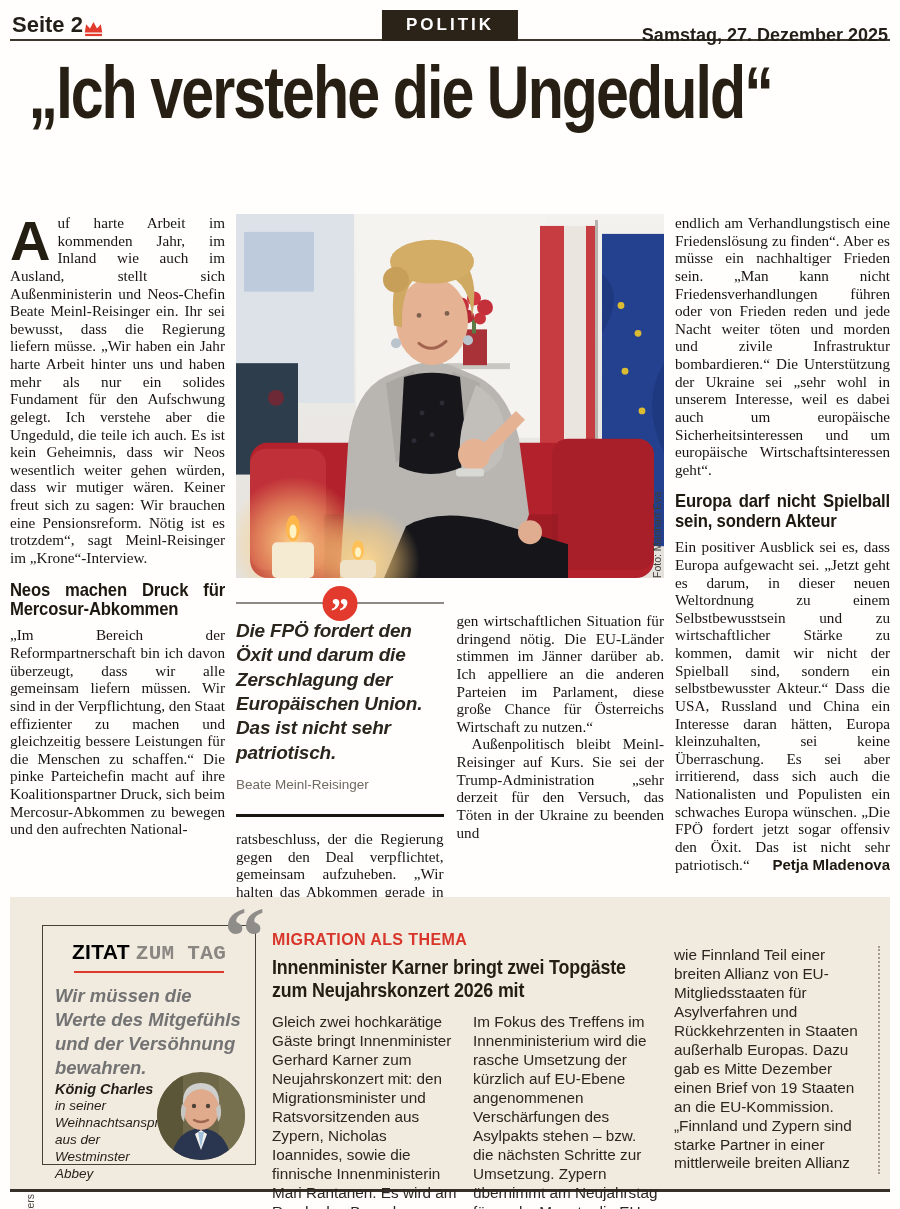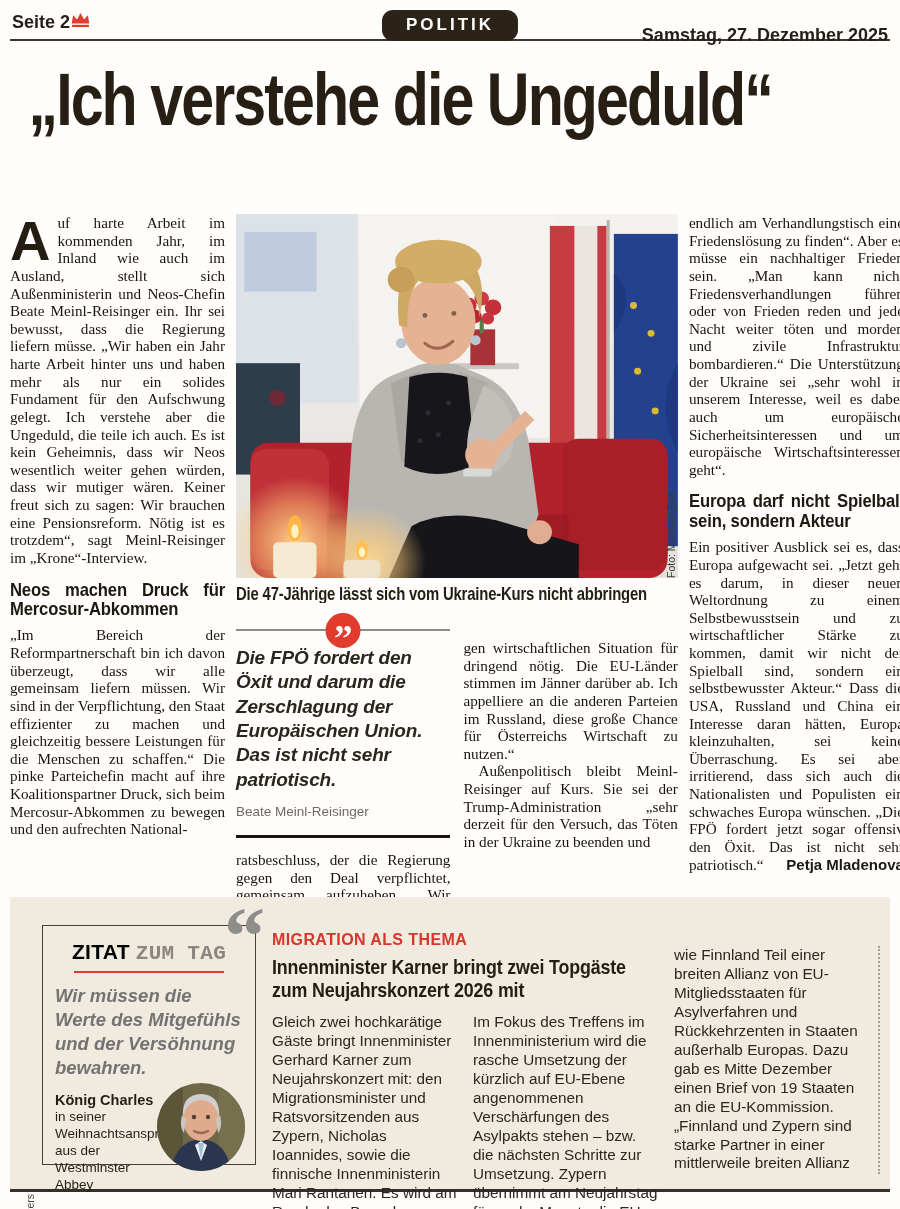--- a/index.html
+++ b/index.html
@@ -1,28 +1,28 @@
 <!DOCTYPE html>
 <html><head>
 <meta charset="utf-8">
 <style>
   html,body{margin:0;padding:0;background:#ffffff;}
   .page{position:relative;width:900px;height:1209px;background:#fffefc;overflow:hidden;
         font-family:"Liberation Sans",sans-serif;color:#221e18;}
 
   
   .header{position:absolute;top:9px;left:10px;right:10px;height:30px;border-bottom:2px solid #3c362c;}
-  .seite{position:absolute;left:2px;top:3px;font-weight:bold;font-size:18px;display:flex;gap:0;}
+  .seite{position:absolute;left:2px;top:3px;font-weight:bold;font-size:22px;display:flex;align-items:center;gap:0;}
   .crown{display:inline-block;width:21px;height:16px;}
   .badge{position:absolute;left:50%;top:1px;transform:translateX(-50%);background:#2c2318;color:#fff;
-         font-weight:bold;font-size:17px;letter-spacing:3px;padding:5px 24px 6px;border-radius:11px;}
+         font-weight:bold;font-size:17px;letter-spacing:3px;padding:5px 24px 6px;}
   .hdate{position:absolute;right:2px;top:16px;font-weight:bold;font-size:18px;}
 
   
-  .headline{position:absolute;top:65px;left:0;width:801px;text-align:center;}
+  .headline{position:absolute;top:58px;left:0;width:801px;text-align:center;}
   .headline span{display:inline-block;font-size:61px;font-weight:800;color:#271f13;letter-spacing:-2px;
                  transform:scale(.97,1.2);transform-origin:center;}
   .subhead{position:absolute;left:10px;right:10px;top:150px;text-align:center;color:#241e15;}
   .subline{padding-bottom:6px;}
   .subline span{display:inline-block;font-size:19px;font-weight:bold;letter-spacing:-.2px;transform:scale(.95,1.1);}
   .rule1{border-bottom:1.5px solid #97918a;}
   .rule2{border-bottom:2.5px solid #4e473c;padding-top:4px;}
 
   
   .main{position:absolute;top:214px;left:10px;width:880px;height:678px;display:grid;
@@ -40,41 +40,41 @@
   .caption span{display:inline-block;white-space:nowrap;font-weight:bold;font-size:16px;letter-spacing:-.2px;
                 color:#231d14;transform:scale(.93,1.12);transform-origin:left center;}
   .photo-credit{position:absolute;right:1px;top:212px;height:152px;writing-mode:vertical-rl;transform:rotate(180deg);
                 font-size:10.5px;color:#3f3b34;}
   .center-cols{display:grid;grid-template-columns:1fr 1fr;column-gap:13px;}
   .pullquote{position:relative;border-top:2px solid #8f8b84;padding-top:15px;margin-top:24px;}
   .pq-icon{position:absolute;top:-18px;left:50%;transform:translateX(-50%);width:35px;height:35px;border-radius:50%;
            background:#e23b2e;color:#fff;text-align:center;font-family:"Liberation Serif",serif;font-weight:bold;
            font-size:37px;line-height:52px;}
   .pq-text{font-style:italic;font-weight:bold;font-size:19px;line-height:1.28;color:#2a251d;letter-spacing:-.2px;}
-  .pq-attr{color:#6e6a63;font-size:13.5px;margin:12px 0 16px;}
+  .pq-attr{color:#6e6a63;font-size:13.5px;margin:12px 0 22px;}
   .pq-rule{border-bottom:3.5px solid #18140e;margin-bottom:13px;}
   .ccol2{margin-top:34px;}
   .indent{text-indent:15px;}
   .author{font-family:"Liberation Sans",sans-serif;font-weight:bold;font-size:15px;color:#1d1810;
           float:right;margin-top:-17px;}
 
   
   .bottom{position:absolute;top:897px;left:10px;width:880px;height:295px;background:#f1eadf;
           border-bottom:3px solid #36302a;box-sizing:border-box;padding:14px 10px 0 16px;
           display:grid;grid-template-columns:230px 1fr;column-gap:16px;}
   .zitat-wrap{position:relative;padding-left:16px;margin-top:14px;}
   .zitat-box{position:relative;border:1.5px solid #45403a;height:240px;padding:10px 12px;box-sizing:border-box;}
   .zitat-mark{position:absolute;top:-30px;right:-10px;font-family:"Liberation Serif",serif;font-weight:bold;
               font-size:82px;line-height:1;color:#8f8d8a;}
   .zitat-title{text-align:center;font-weight:800;font-size:21px;letter-spacing:.3px;margin-top:4px;}
   .zt-red{color:#000000;}
   .zt-gray{color:#8a8782;margin-left:6px;font-family:Liberation Mono, monospace;}
   .zitat-underline{width:80%;margin:6px auto 11px;border-bottom:2px solid #df392c;}
   .zitat-text{font-style:italic;font-weight:bold;font-size:18.5px;line-height:1.3;color:#737373;}
-  .zitat-meta{margin-top:11px;font-size:13.5px;line-height:1.25;position:relative;}
+  .zitat-meta{font-size:13.5px;line-height:1.25;position:relative;font-style:italic;}
   .zitat-name{font-weight:bold;font-size:14.5px;}
   .zitat-desc{width:102px;}
   .charles{position:absolute;right:-2px;top:-8px;width:88px;height:88px;border-radius:50%;overflow:hidden;}
   .zitat-credit{position:absolute;left:-2px;bottom:2px;writing-mode:vertical-rl;transform:rotate(180deg);
                 font-size:10.5px;color:#4a453e;}
 
   .migration{display:grid;grid-template-columns:1fr 206px;column-gap:14px;padding-top:4px;}
   .kicker{color:#d8362a;font-weight:800;font-size:16px;letter-spacing:.4px;margin:16px 0 7px;}
   .mhead{font-weight:800;font-size:21px;line-height:1.08;color:#241d12;margin-bottom:12px;
          width:118%;transform:scaleX(.85);transform-origin:left top;letter-spacing:-.2px;}
@@ -206,36 +206,33 @@
           <circle cx="128" cy="350" r="56" fill="url(#glow)"></circle>
           <rect x="36" y="330" width="42" height="36" rx="5" fill="#f5ead2"></rect>
           <rect x="104" y="348" width="36" height="18" rx="5" fill="#efe2c8"></rect>
           <ellipse cx="57" cy="316" rx="7" ry="13" fill="#ffb648"></ellipse>
           <ellipse cx="57" cy="319" rx="3.5" ry="7" fill="#fff3c4"></ellipse>
           <ellipse cx="122" cy="338" rx="6" ry="10" fill="#ffc058"></ellipse>
           <ellipse cx="122" cy="340" rx="3" ry="5" fill="#fff3c4"></ellipse>
         </g>
       </svg>
       <div class="photo-credit">Foto: Manhart Eva</div>
-      <div class="caption">
-        <span>Die 47-Jährige lässt sich vom Ukraine-Kurs nicht abbringen</span>
-      </div>
 
       <div class="center-cols">
         <div>
           <div class="pullquote">
             <div class="pq-icon">”</div>
             <div class="pq-text">Die FPÖ fordert den Öxit und darum die Zerschlagung der Europäischen Union. Das ist nicht sehr patriotisch.</div>
             <div class="pq-attr">Beate Meinl-Reisinger</div>
             <div class="pq-rule"></div>
           </div>
           <div class="serif">ratsbeschluss, der die Regierung gegen den Deal verpflichtet, gemeinsam aufzuheben. „Wir halten das Abkommen gerade in der jetzi-</div>
         </div>
         <div class="ccol2 serif">
-          <div>gen wirtschaftlichen Situation für dringend nötig. Die EU-Länder stimmen im Jänner darüber ab. Ich appelliere an die anderen Parteien im Russland, diese große Chance für Österreichs Wirtschaft zu nutzen.“</div>
+          <div>gen wirtschaftlichen Situation für dringend nötig. Die EU-Länder stimmen im Jänner darüber ab. Ich appelliere an die anderen Parteien im Parlament, diese große Chance für Österreichs Wirtschaft zu nutzen.“</div>
           <div class="indent">Außenpolitisch bleibt Meinl-Reisinger auf Kurs. Sie sei der Trump-Administration „sehr derzeit für den Versuch, das Töten in der Ukraine zu beenden und</div>
         </div>
       </div>
     </div>
 
     <div class="col serif">
       <div>endlich am Verhandlungstisch eine Friedenslösung zu finden“. Aber es müsse ein nachhaltiger Frieden sein. „Man kann nicht Friedensverhandlungen führen oder von Frieden reden und jede Nacht weiter töten und morden und zivile Infrastruktur bombardieren.“ Die Unterstützung der Ukraine sei „sehr wohl in unserem Interesse, weil es dabei auch um europäische Sicherheitsinteressen und um europäische Wirtschaftsinteressen geht“.</div>
       <div class="subhd">Europa darf nicht Spielball sein, sondern Akteur</div>
       <div>Ein positiver Ausblick sei es, dass Europa aufgewacht sei. „Jetzt geht es darum, in dieser neuen Weltordnung zu einem Selbstbewusstsein und zu wirtschaftlicher Stärke zu kommen, damit wir nicht der Spielball sind, sondern ein selbstbewusster Akteur.“ Dass die USA, Russland und China ein Interesse daran hätten, Europa kleinzuhalten, sei keine Überraschung. Es sei aber irritierend, dass sich auch die Nationalisten und Populisten ein schwaches Europa wünschen. „Die FPÖ fordert jetzt sogar offensiv den Öxit. Das ist nicht sehr patriotisch.“</div>
       <div class="author">Petja Mladenova</div>

